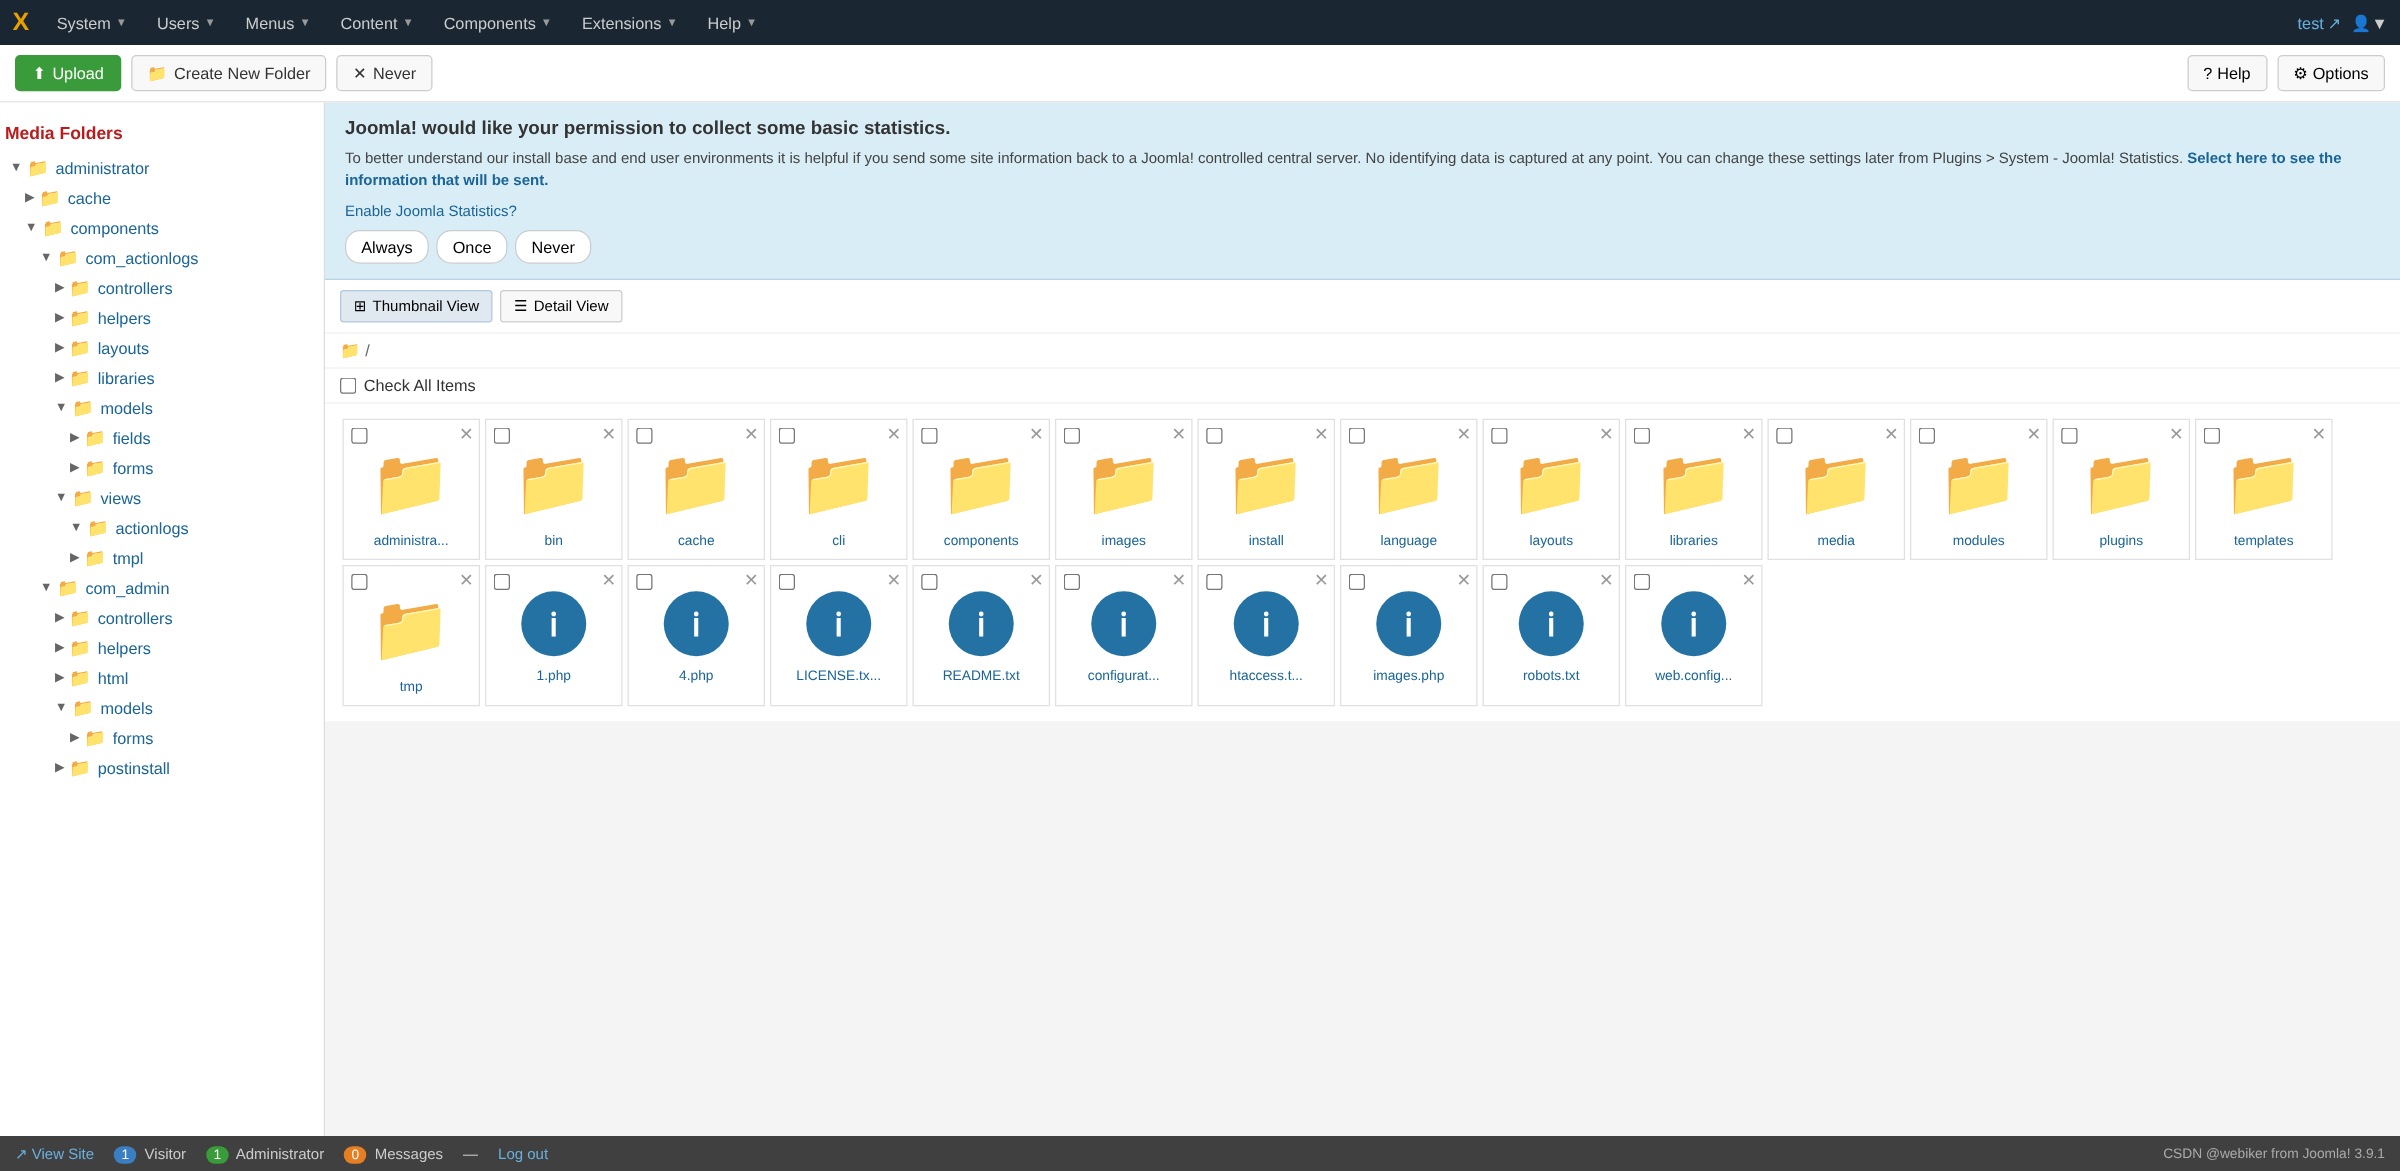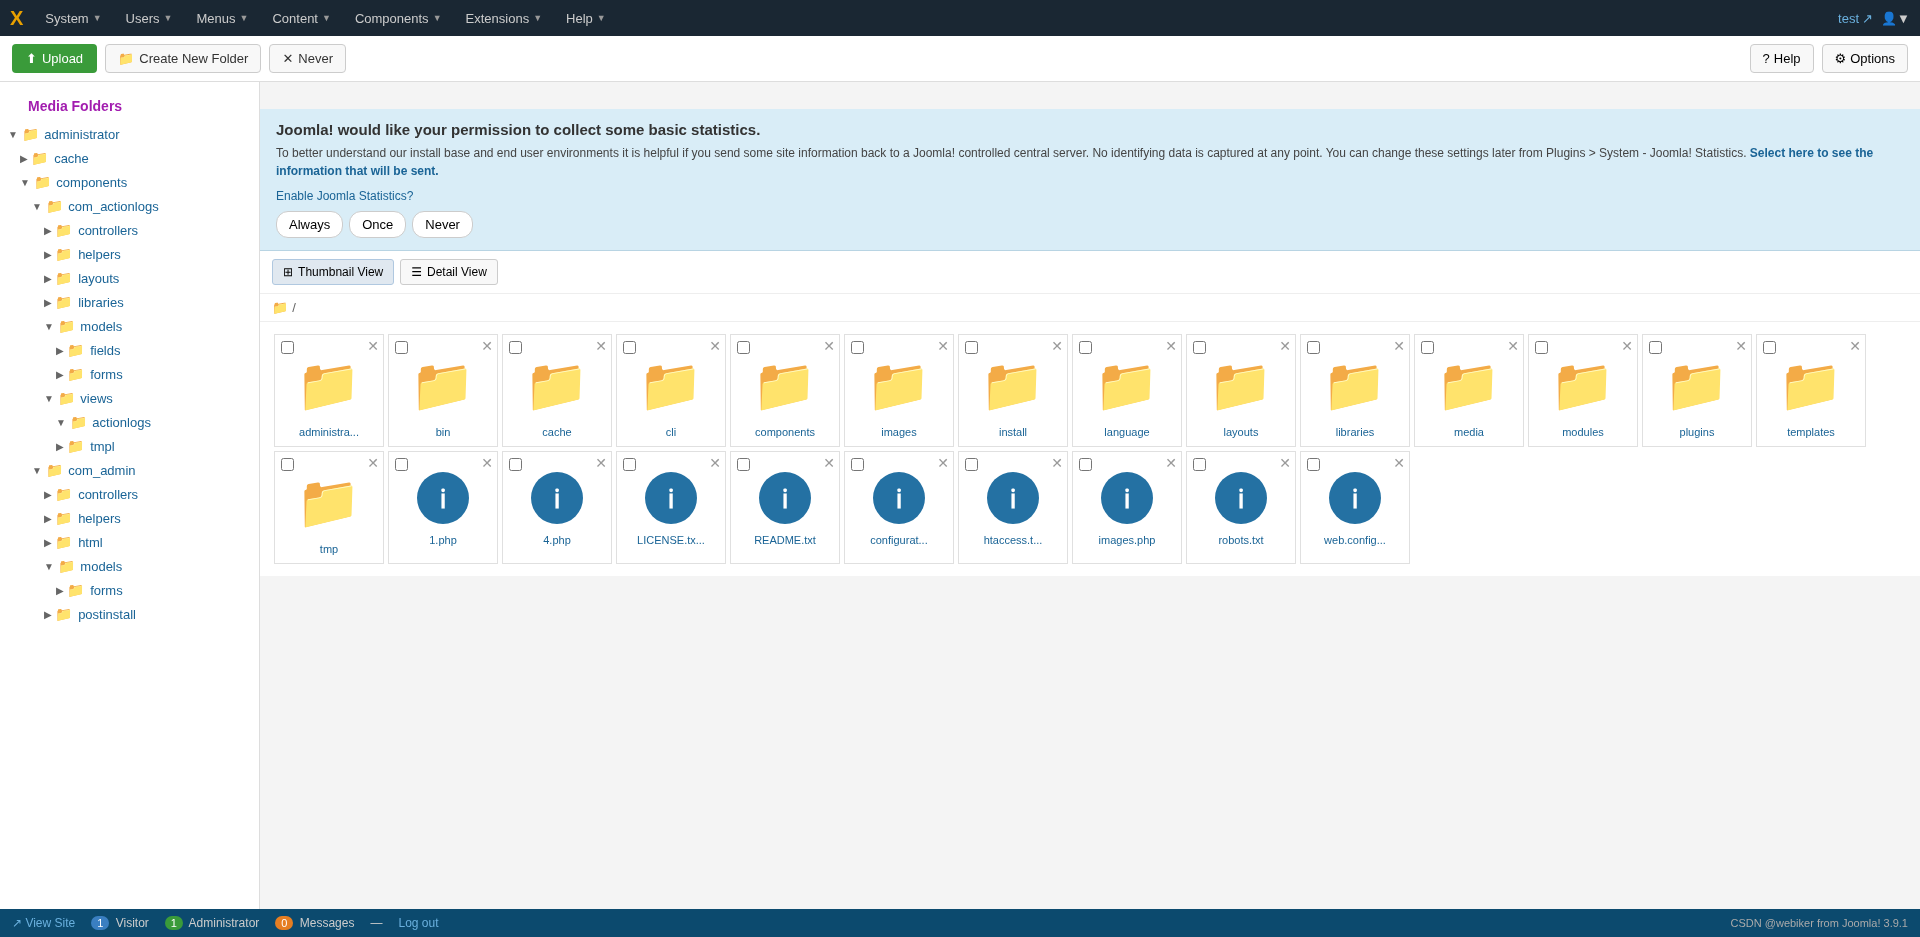--- a/index.html
+++ b/index.html
@@ -97,22 +97,22 @@
     .sidebar {
       width: 260px;
       background: #fff;
       border-right: 1px solid #ddd;
       overflow-y: auto;
       padding: 8px 0;
     }
     .sidebar-title {
       font-size: 14px;
       font-weight: bold;
-      padding: 8px 28px;
-      color: #a21caf;
+      padding: 8px 4px;
+      color: #b91c1c;
     }
     .tree-item {
       display: flex;
       align-items: center;
       padding: 4px 8px;
       cursor: pointer;
       color: #1a6496;
       font-size: 13px;
       white-space: nowrap;
       overflow: hidden;
@@ -124,21 +124,20 @@
     .level-1 { padding-left: 20px; }
     .level-2 { padding-left: 32px; }
     .level-3 { padding-left: 44px; }
     .level-4 { padding-left: 56px; }
 
     
     .content-area {
       flex: 1;
       overflow-y: auto;
       padding: 0;
-      margin-top: 27px;
     }
 
     
     .stats-banner {
       background: #d9edf7;
       border-bottom: 1px solid #b8d4e3;
       padding: 12px 16px;
     }
     .stats-banner h3 { font-size: 15px; font-weight: bold; color: #333; margin-bottom: 6px; }
     .stats-banner p { font-size: 12px; color: #444; margin-bottom: 8px; line-height: 1.5; }
@@ -255,21 +254,21 @@
       justify-content: center;
       color: white;
       font-size: 26px;
       font-weight: bold;
       margin-top: 20px;
       margin-bottom: 6px;
     }
 
     
     .status-bar {
-      background: #0c4a6e;
+      background: #404040;
       color: #ccc;
       height: 28px;
       display: flex;
       align-items: center;
       padding: 0 12px;
       gap: 16px;
       font-size: 12px;
       position: fixed;
       bottom: 0;
       left: 0;
@@ -499,20 +498,26 @@
         <span>☰</span>
         <span>Detail View</span>
       </button>
     </div>
 
     <div class="breadcrumb">
       <span>📁</span>
       <span>/</span>
     </div>
 
+    <div class="check-all-row">
+      <label class="check-all-label">
+        <input type="checkbox" style="">
+        <span>Check All Items</span>
+      </label>
+    </div>
 
     <div class="thumbnail-grid" id="thumbnail-grid">
     <div class="thumb-item">
           <input type="checkbox" class="item-checkbox" style="">
           <span class="item-delete">✕</span>
           <div style="margin-top: 20px; margin-bottom: 6px; font-size: 52px; color: rgb(26, 82, 118);">📁</div>
           <div class="item-label">administra...</div>
         </div>
         <div class="thumb-item">
           <input type="checkbox" class="item-checkbox" style="">

